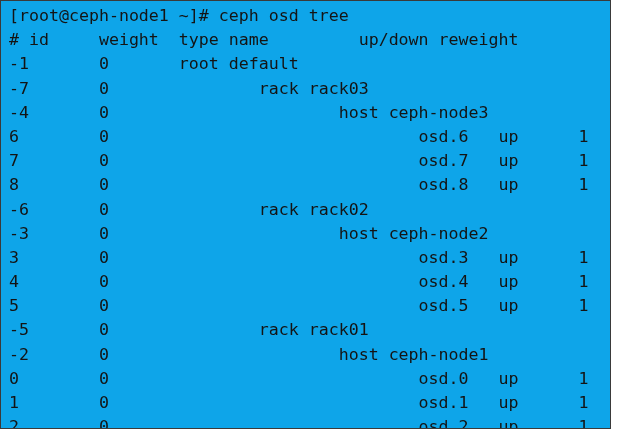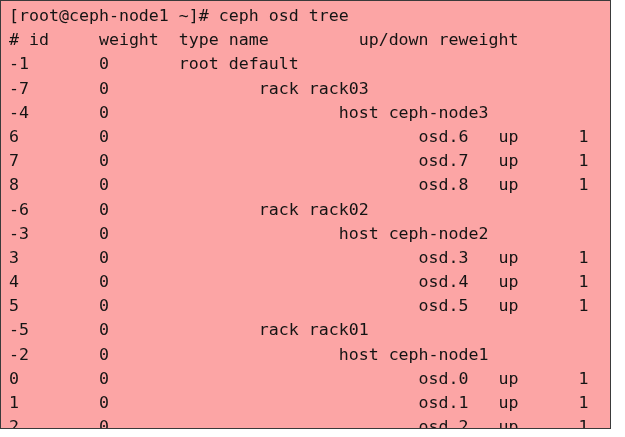--- a/index.html
+++ b/index.html
@@ -14,21 +14,21 @@
     height: 437px;
     background: #ffffff;
     overflow: hidden;
   }
   #terminal-panel {
     position: absolute;
     left: 0px;
     top: 0px;
     width: 611px;
     height: 429px;
-    background: #fca5a5;
+    background: #0ea5e9;
     border: 1px solid #3a3a3a;
     box-sizing: border-box;
     overflow: hidden;
   }
   #terminal-output {
     position: absolute;
     left: 8px;
     top: 3px;
     margin: 0;
     padding: 0;

